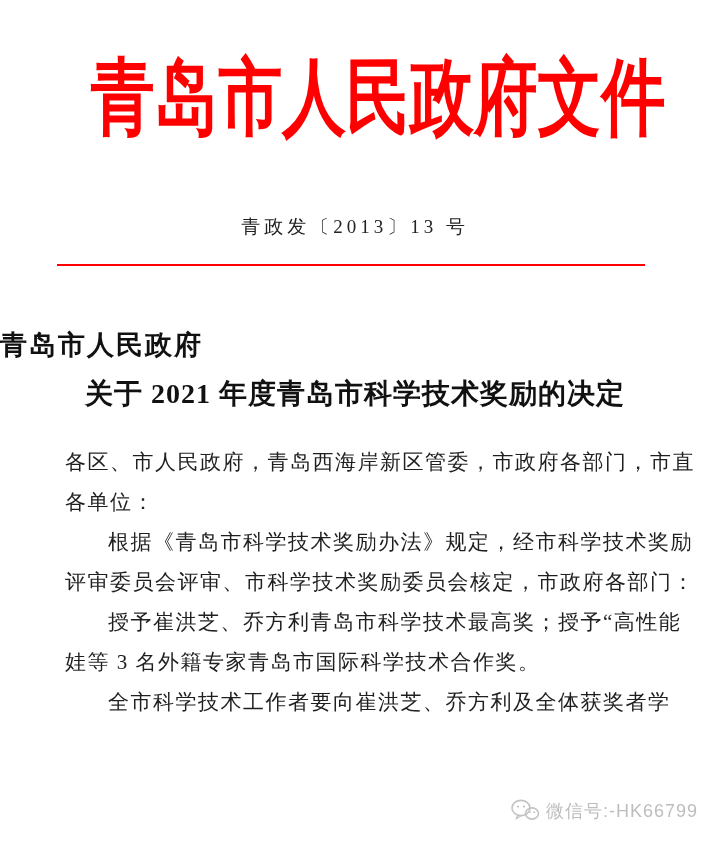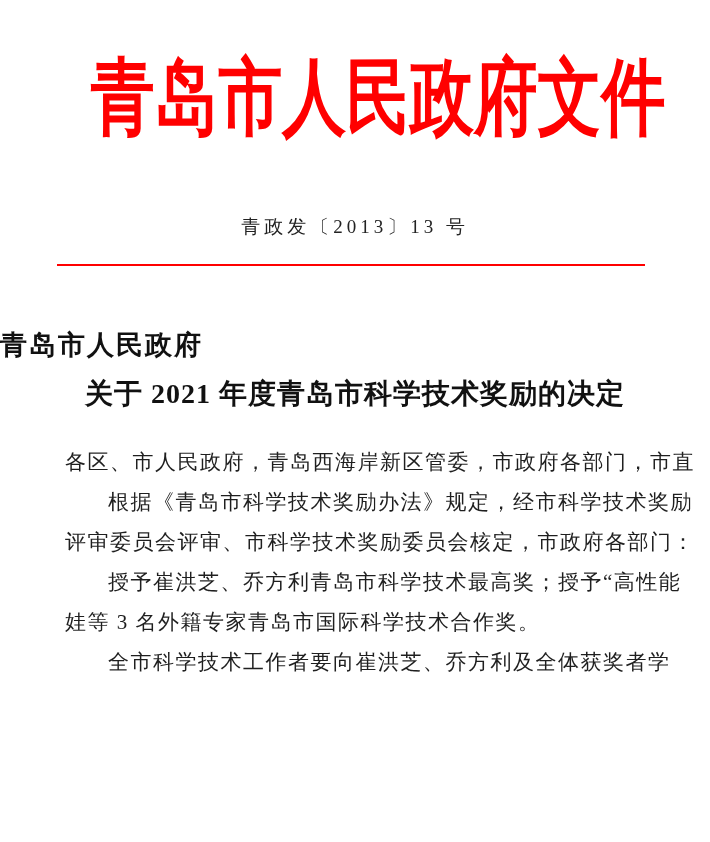--- a/index.html
+++ b/index.html
@@ -124,21 +124,36 @@
   <div class="doc-number">青政发〔2013〕13 号</div>
 
   <div class="red-rule" style="background: rgb(255, 0, 0);"></div>
 
   <div class="doc-title-1">青岛市人民政府</div>
 
   <div class="doc-title-2">关于 2021 年度青岛市科学技术奖励的决定</div>
 
   <div class="body-text">
       <div class="body-line">各区、市人民政府，青岛西海岸新区管委，市政府各部门，市直</div>
+      <div class="body-line">各单位：</div>
       <div class="body-line indent">根据《青岛市科学技术奖励办法》规定，经市科学技术奖励</div>
       <div class="body-line">评审委员会评审、市科学技术奖励委员会核定，市政府各部门：</div>
       <div class="body-line indent">授予崔洪芝、乔方利青岛市科学技术最高奖；授予“高性能</div>
       <div class="body-line">娃等 3 名外籍专家青岛市国际科学技术合作奖。</div>
       <div class="body-line indent">全市科学技术工作者要向崔洪芝、乔方利及全体获奖者学</div>
     </div>
 
+  <div class="watermark" style="color: rgb(189, 189, 189);">
+    <span>
+      <svg width="30" height="25" viewBox="0 0 30 25" fill="none" xmlns="http://www.w3.org/2000/svg">
+        <ellipse cx="11" cy="10" rx="9" ry="7.6" stroke="currentColor" stroke-width="1.6"></ellipse>
+        <path d="M8 16.8 L6.5 20.5 L11 18" stroke="currentColor" stroke-width="1.4" fill="none"></path>
+        <ellipse cx="22" cy="15.5" rx="6.5" ry="5.6" stroke="currentColor" stroke-width="1.6"></ellipse>
+        <circle cx="8" cy="8.6" r="1.1" fill="currentColor"></circle>
+        <circle cx="14" cy="8.6" r="1.1" fill="currentColor"></circle>
+        <circle cx="20" cy="14.2" r="0.9" fill="currentColor"></circle>
+        <circle cx="24.3" cy="14.2" r="0.9" fill="currentColor"></circle>
+      </svg>
+    </span>
+    <span>微信号:-HK66799</span>
+  </div>
 
 </div>
 
 </body></html>

